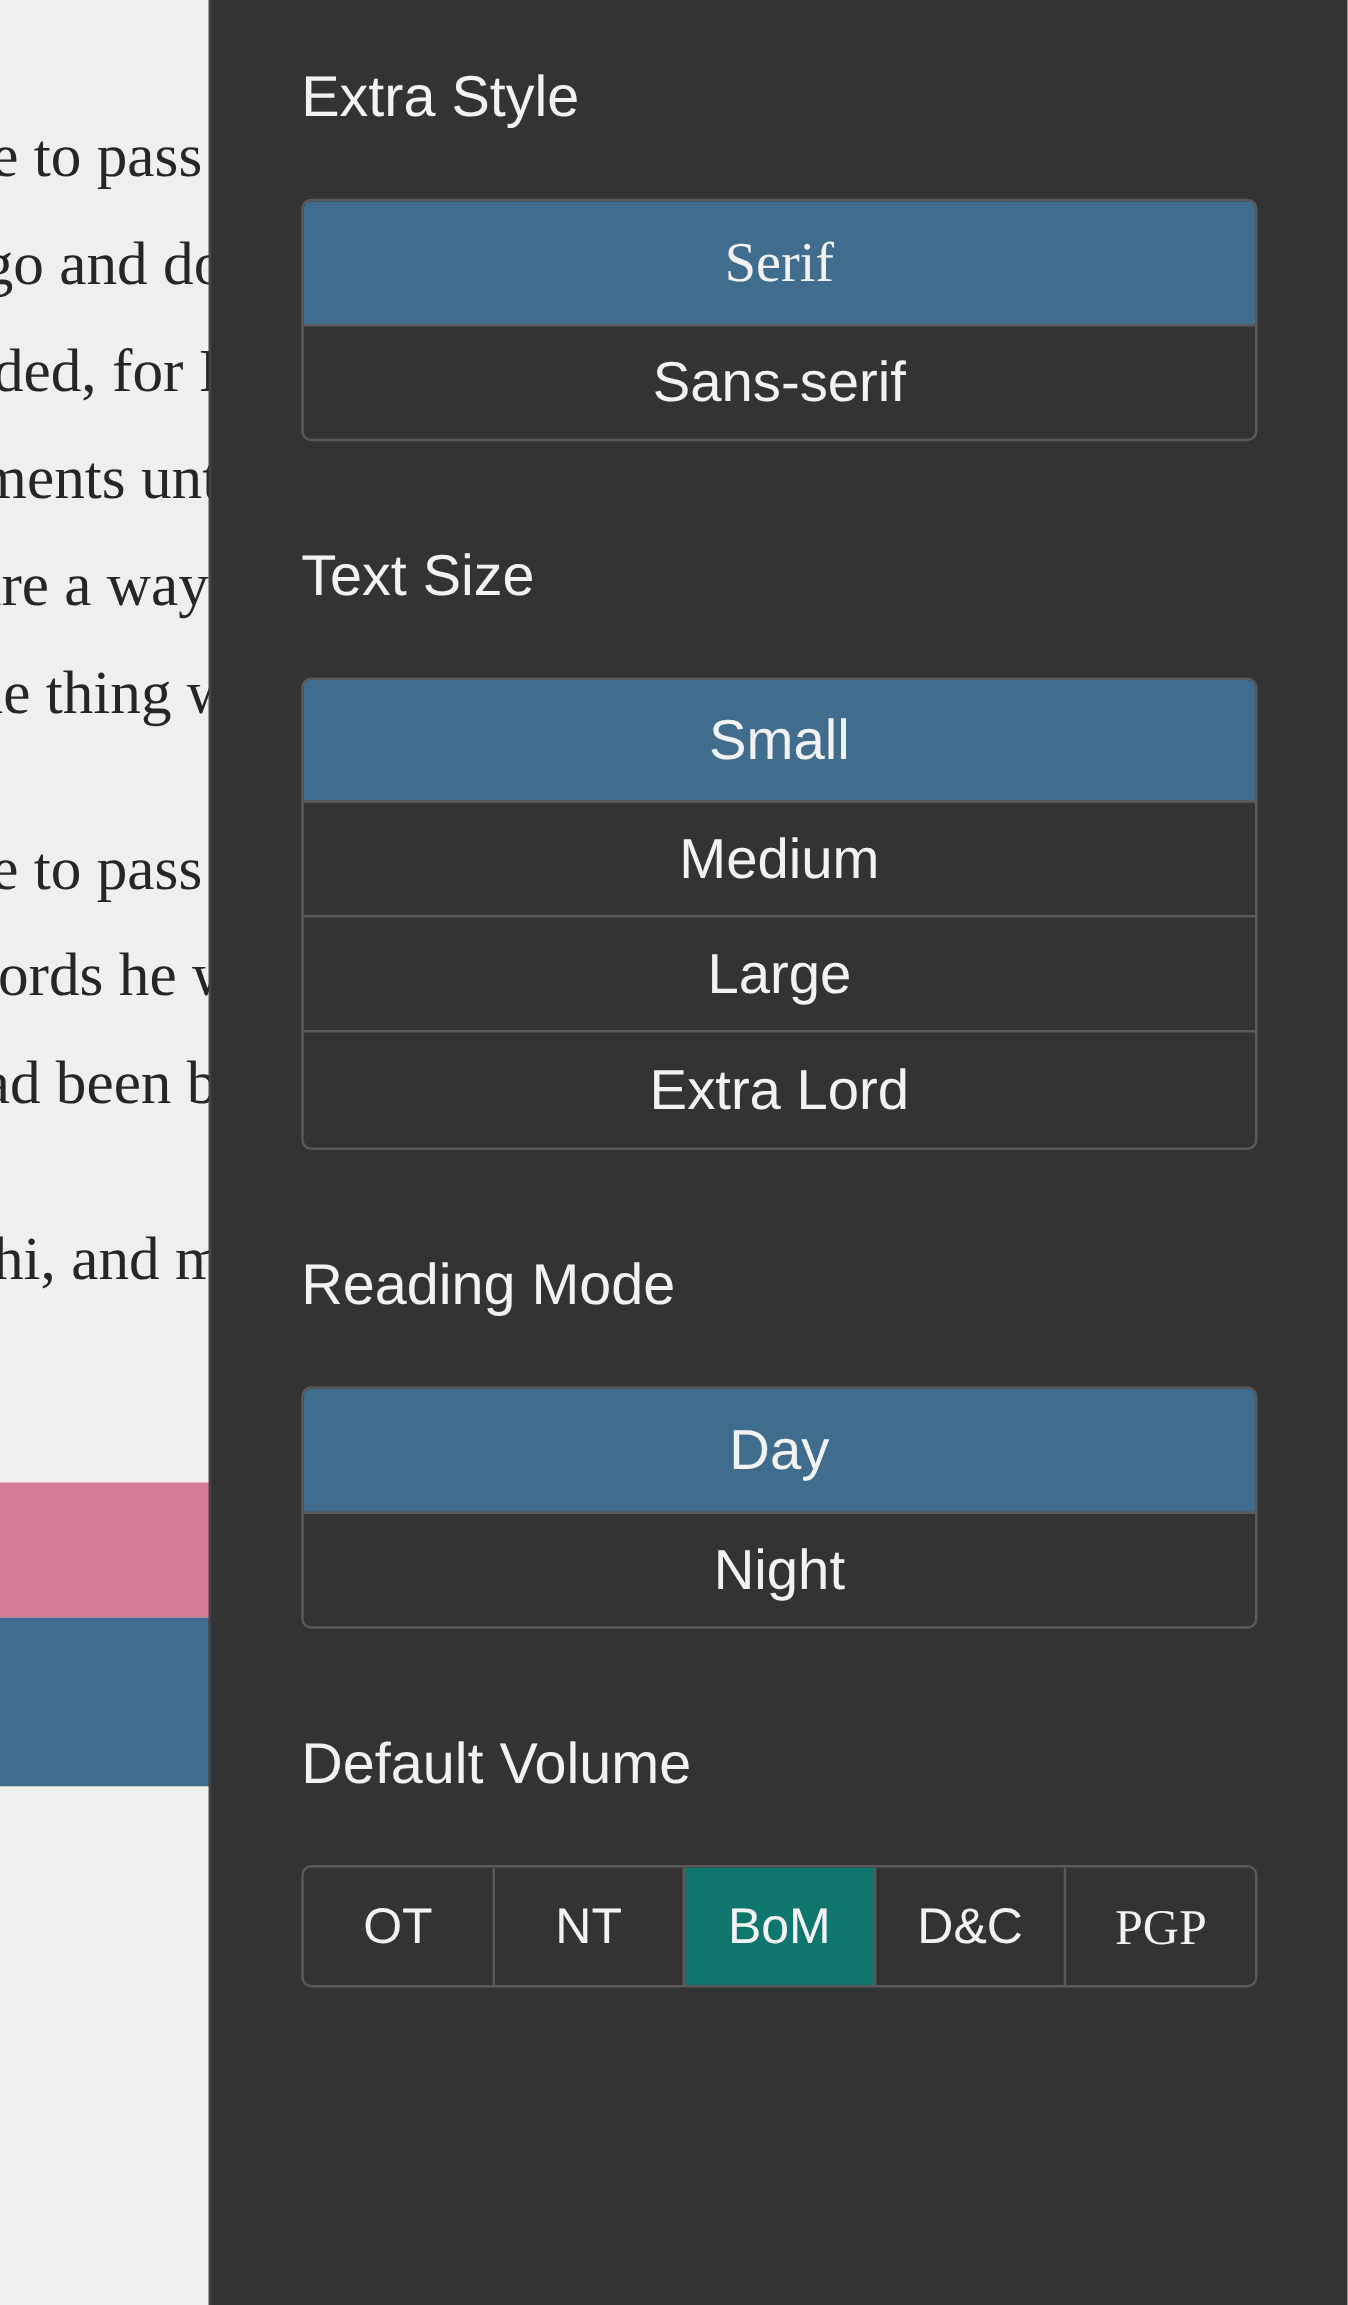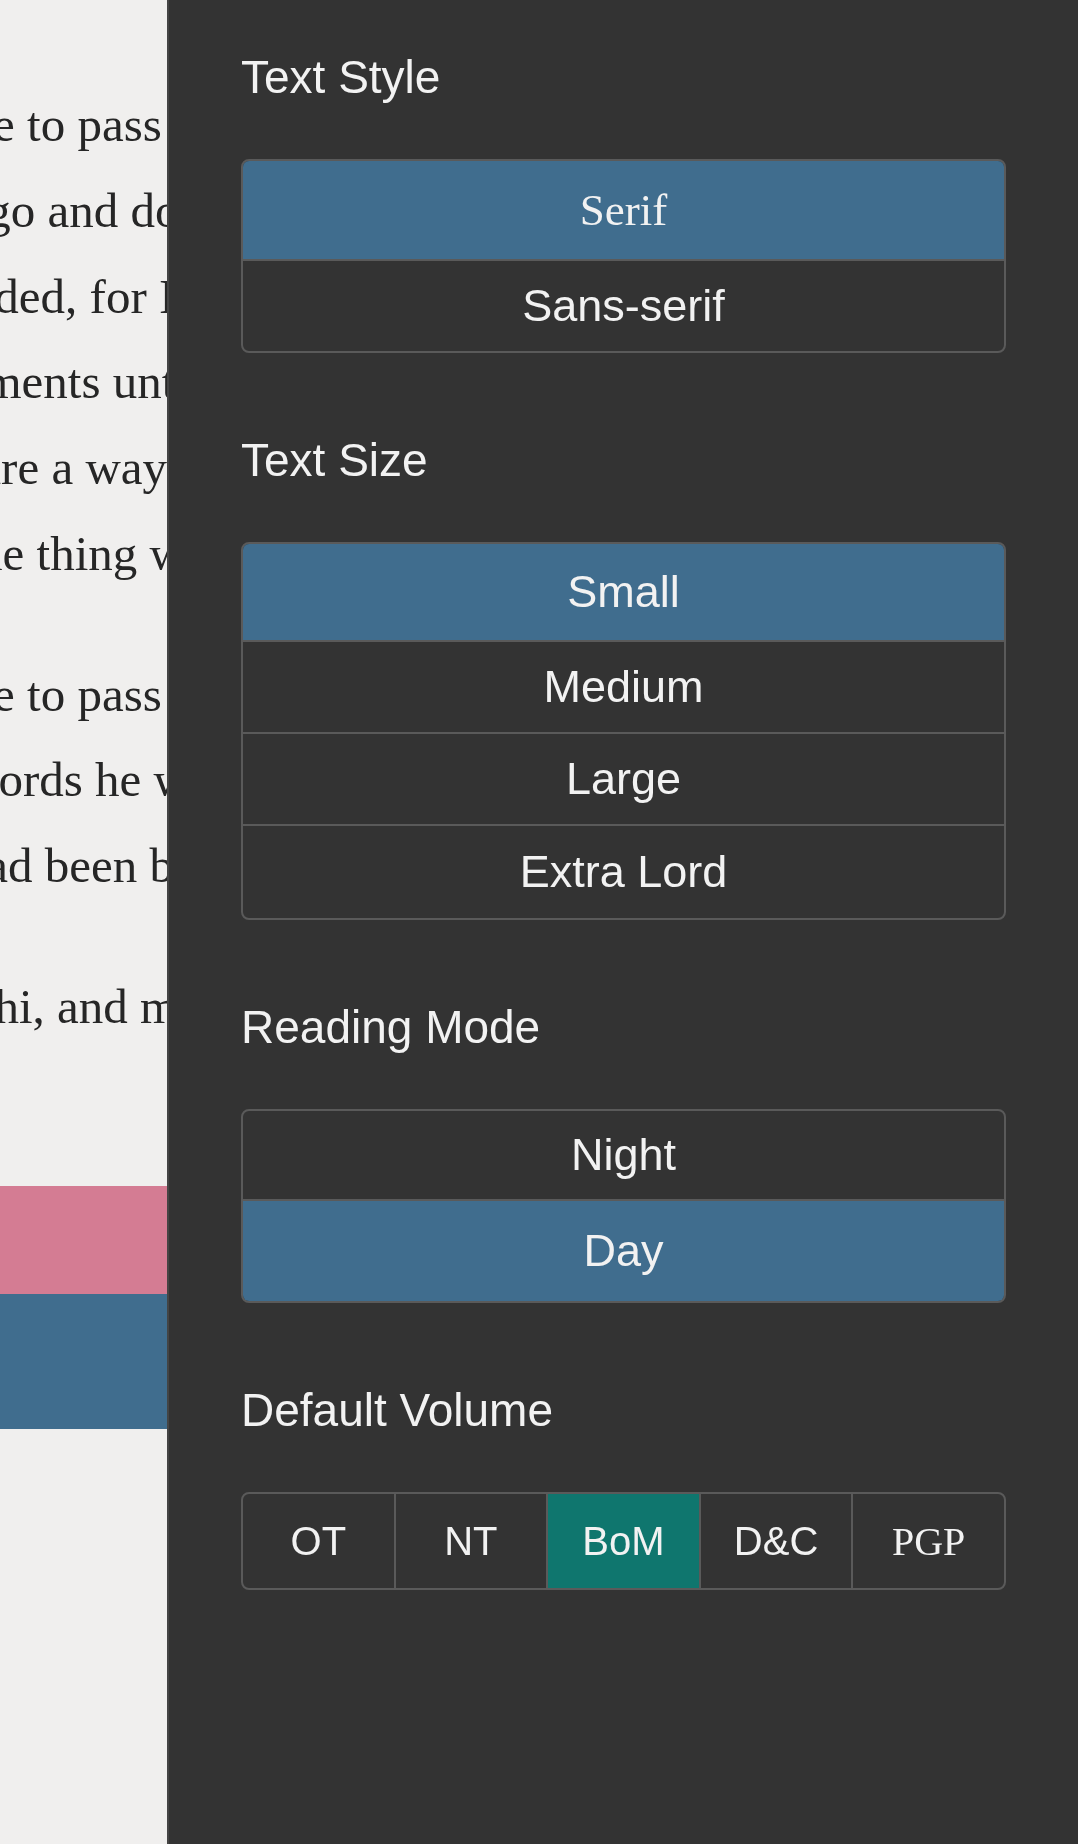--- a/index.html
+++ b/index.html
@@ -89,38 +89,38 @@
   <div class="vol-bar">
 
     <div class="cell"></div>
     <div class="cell"></div>
     <div class="cell"></div>
     <div class="cell"></div>
   </div>
 
   <div class="panel">
 
-    <div class="section-heading">Text Style</div>
+    <div class="section-heading">Extra Style</div>
     <div class="group stack">
       <div class="opt first sel serif-text">Serif</div>
       <div class="opt">Sans-serif</div>
     </div>
 
     <div class="section-heading">Text Size</div>
     <div class="group stack size">
       <div class="opt first sel">Small</div>
       <div class="opt">Medium</div>
       <div class="opt">Large</div>
       <div class="opt">Extra Lord</div>
     </div>
 
     <div class="section-heading">Reading Mode</div>
     <div class="group stack">
+      <div class="opt first sel">Day</div>
       <div class="opt">Night</div>
-      <div class="opt first sel">Day</div>
     </div>
 
     <div class="section-heading">Default Volume</div>
     <div class="group row tight">
       <div class="cell">OT</div>
       <div class="cell">NT</div>
       <div class="cell sel">BoM</div>
       <div class="cell">D&amp;C</div>
       <div class="cell">PGP</div>
     </div>

